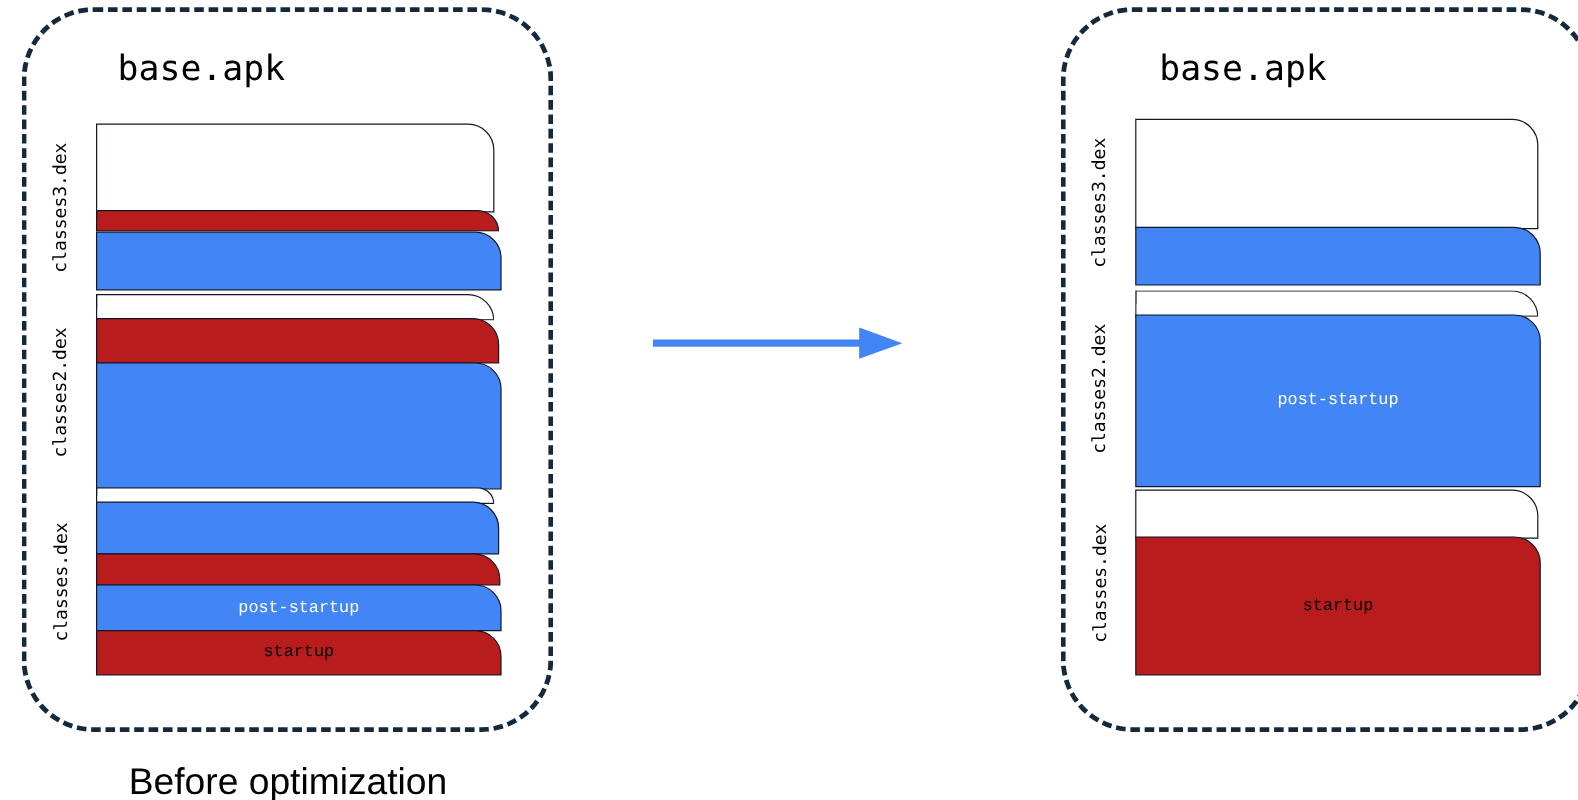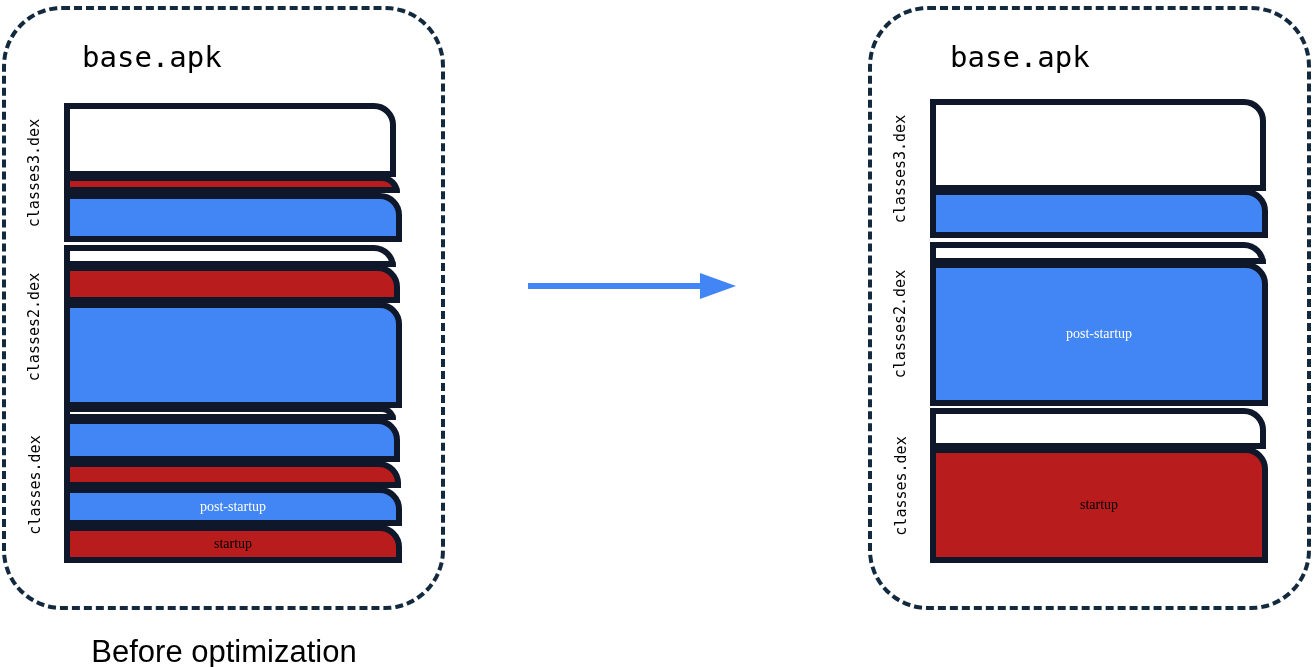--- a/index.html
+++ b/index.html
@@ -10,21 +10,21 @@
   body {
     width: 1315px;
     height: 667px;
     position: relative;
     overflow: hidden;
     font-family: "Liberation Sans", sans-serif;
   }
 
   .stage {
     position: absolute;
-    left: 0; top: 0;
+    left: 16px; top: 0;
     width: 1174px;
     height: 667px;
   }
 
   
   .apk-panel {
     position: absolute;
     border: 4px dashed #13293D;
     border-radius: 60px;
     box-sizing: border-box;
@@ -75,23 +75,23 @@
     top: 0;
     right: 0;
     bottom: 0;
   }
 
   
   .seg {
     position: absolute;
     left: 0;
     box-sizing: border-box;
-    border: 6px solid #0f172a;
+    border: 1px solid #0f172a;
     border-top-right-radius: 22px;
-    font-family: Liberation Serif, serif;
+    font-family: Liberation Mono, monospace;
     font-size: 14px;
     display: flex;
     align-items: center;
     justify-content: center;
     overflow: hidden;
   }
   .seg-white { background: #ffffff; }
   .seg-blue  { background: #4285F4; color: #ffffff; }
   .seg-green { background: #b91c1c; color: #000000; }
 

